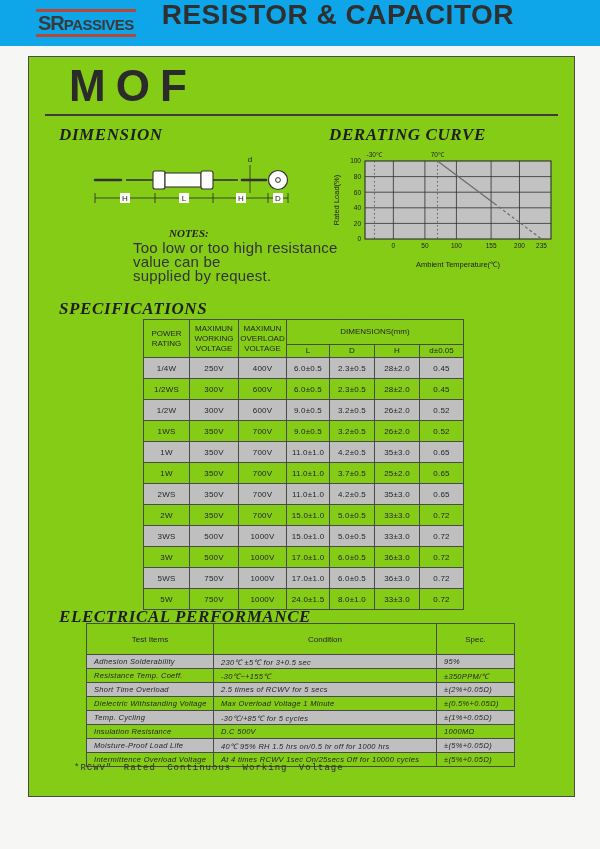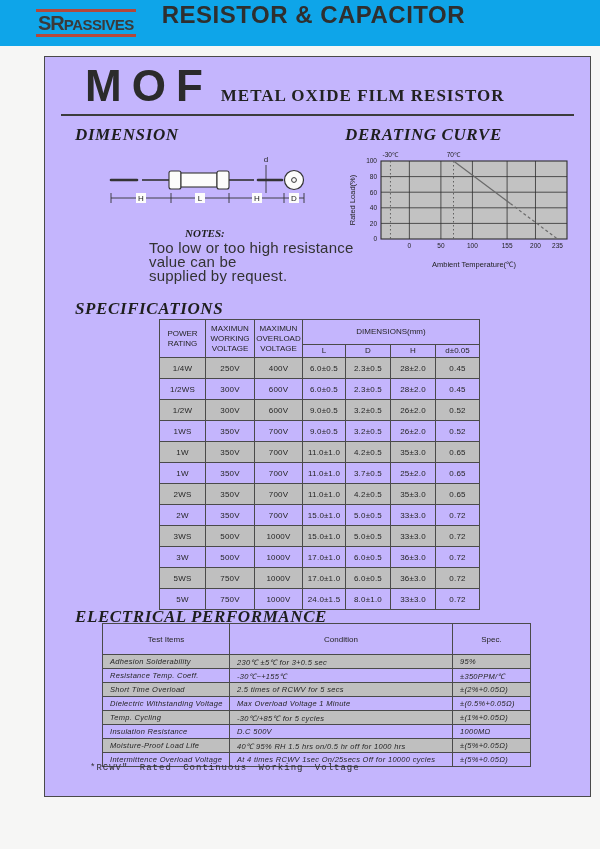--- a/index.html
+++ b/index.html
@@ -14,27 +14,27 @@
     background:#0ea5e9;display:flex;align-items:center;
   }
   .logo{
     margin-left:36px;display:inline-block;
     border-top:3px solid #b5483a;border-bottom:3px solid #b5483a;
     padding:1px 2px;line-height:1;color:#3a3a3a;white-space:nowrap;
   }
   .logo-sr{font-size:20px;font-weight:bold;letter-spacing:-1px;}
   .logo-passives{font-size:15px;font-weight:bold;letter-spacing:-0.5px;}
   .topbar-title{
-    margin:0 0 16px 26px;font-size:24px;font-weight:bold;color:#2f2f2f;
+    margin:0 0 16px 26px;font-size:28px;font-weight:bold;color:#2f2f2f;
     letter-spacing:0.5px;
   }
   
   .content-box{
-    position:absolute;left:44px;top:56px;width:545px;height:739px;
-    background:#c4b5fd;border:1.5px solid #4a4a4a;
+    position:absolute;left:28px;top:56px;width:545px;height:739px;
+    background:#84cc16;border:1.5px solid #4a4a4a;
   }
   .title-row{position:absolute;left:40px;top:4px;display:flex;align-items:baseline;}
   .mof{
     font-size:44px;font-weight:bold;letter-spacing:10px;color:#2b2b2b;
     font-family:"Liberation Sans",sans-serif;
   }
   .mof-sub{
     font-family:"Liberation Serif",serif;font-weight:bold;font-size:17px;
     letter-spacing:1px;margin-left:8px;color:#222;
   }
@@ -89,21 +89,20 @@
 
 <div class="topbar">
   <div class="logo"><span class="logo-sr">SR</span><span class="logo-passives">PASSIVES</span></div>
   <h1 class="topbar-title">RESISTOR &amp; CAPACITOR</h1>
 </div>
 
 <div class="content-box">
 
   <div class="title-row">
     <span class="mof">MOF</span>
-    <span class="mof-sub">METAL OXIDE FILM RESISTOR</span>
   </div>
   <div class="title-rule"></div>
 
   <h2 class="sec-heading h-dimension">DIMENSION</h2>
 
   <svg class="resistor-svg" width="220" height="62" viewBox="0 0 220 62">
 
     <line x1="14" y1="27" x2="40" y2="27" stroke-width="2.6" stroke-linecap="round"></line>
     <line x1="45" y1="27" x2="72" y2="27" stroke-width="1.6"></line>
     <rect x="72" y="18" width="12" height="18" rx="2" fill="#fcfcfb" stroke="#333" stroke-width="1.1"></rect>

